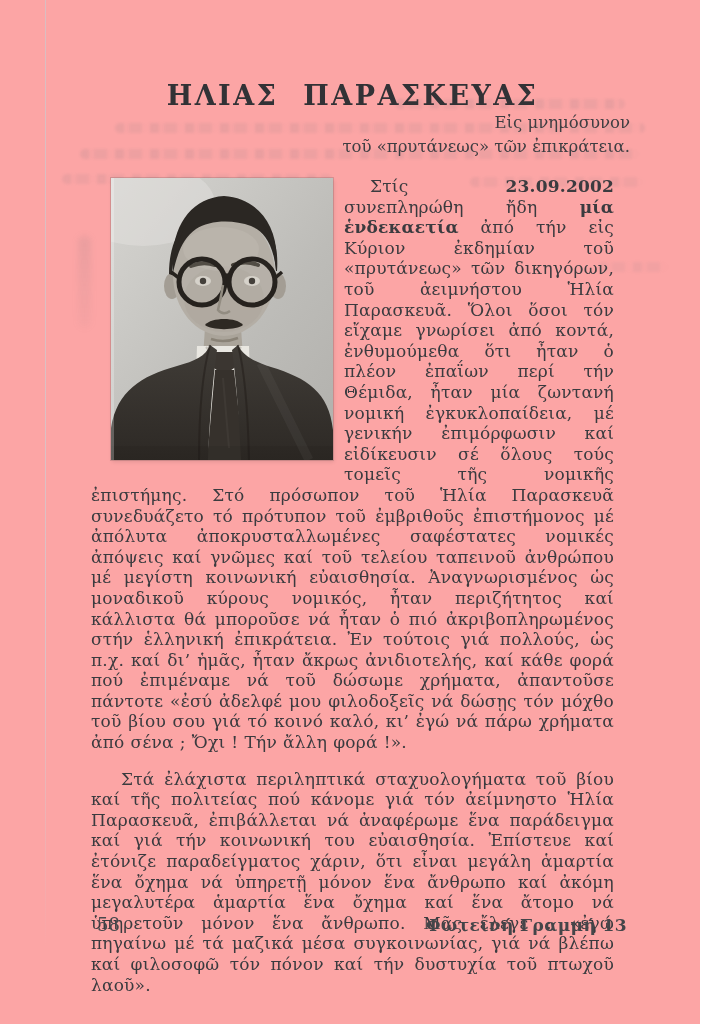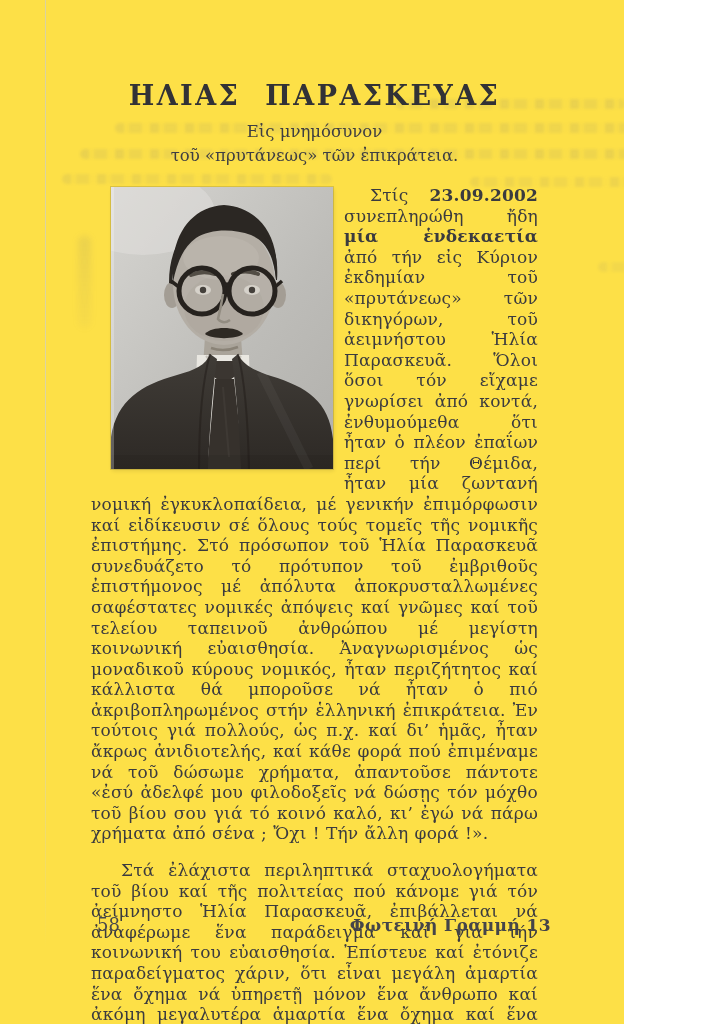--- a/index.html
+++ b/index.html
@@ -1,19 +1,19 @@
 <!DOCTYPE html>
 <html><head>
 <meta charset="utf-8">
 <style>
   html,body{margin:0;padding:0;background:#ffffff;}
   .page{
     position:relative;
-    width:624px;height:1024px;
-    background:#fde047;
+    width:700px;height:1024px;
+    background:#fca5a5;
     overflow:hidden;
     font-family:"DejaVu Serif","Liberation Serif",serif;
     color:#3b3b3f;
   }
   
   .edge-line{
     position:absolute;left:45px;top:0;width:1px;height:948px;
     background:linear-gradient(#c7cad0 0%,#ccd0d6 70%,rgba(204,208,214,0) 100%);
     opacity:.65;z-index:0;
   }
@@ -29,21 +29,21 @@
     width:13px;background:linear-gradient(rgba(110,112,122,.12),rgba(110,112,122,.04));
     filter:blur(3px);border-radius:6px;
   }
   .content{position:absolute;left:75px;right:70px;top:0;z-index:1;}
   .title{
     margin:80px 0 0 0;text-align:center;
     font-size:27px;font-weight:700;color:#323236;
     letter-spacing:2.5px;word-spacing:13px;line-height:1.15;
   }
   .subtitle{
-    margin-top:9px;text-align:center;
+    margin-top:0;text-align:right;
     font-size:16.5px;line-height:24px;color:#3e3e42;
   }
   .body-text{
     margin-top:17px;
     font-size:17px;line-height:20.6px;
     text-align:justify;letter-spacing:.2px;word-spacing:.5px;
   }
   .photo{
     float:left;width:222px;height:282px;
     margin:2px 11px 10px 36px;

